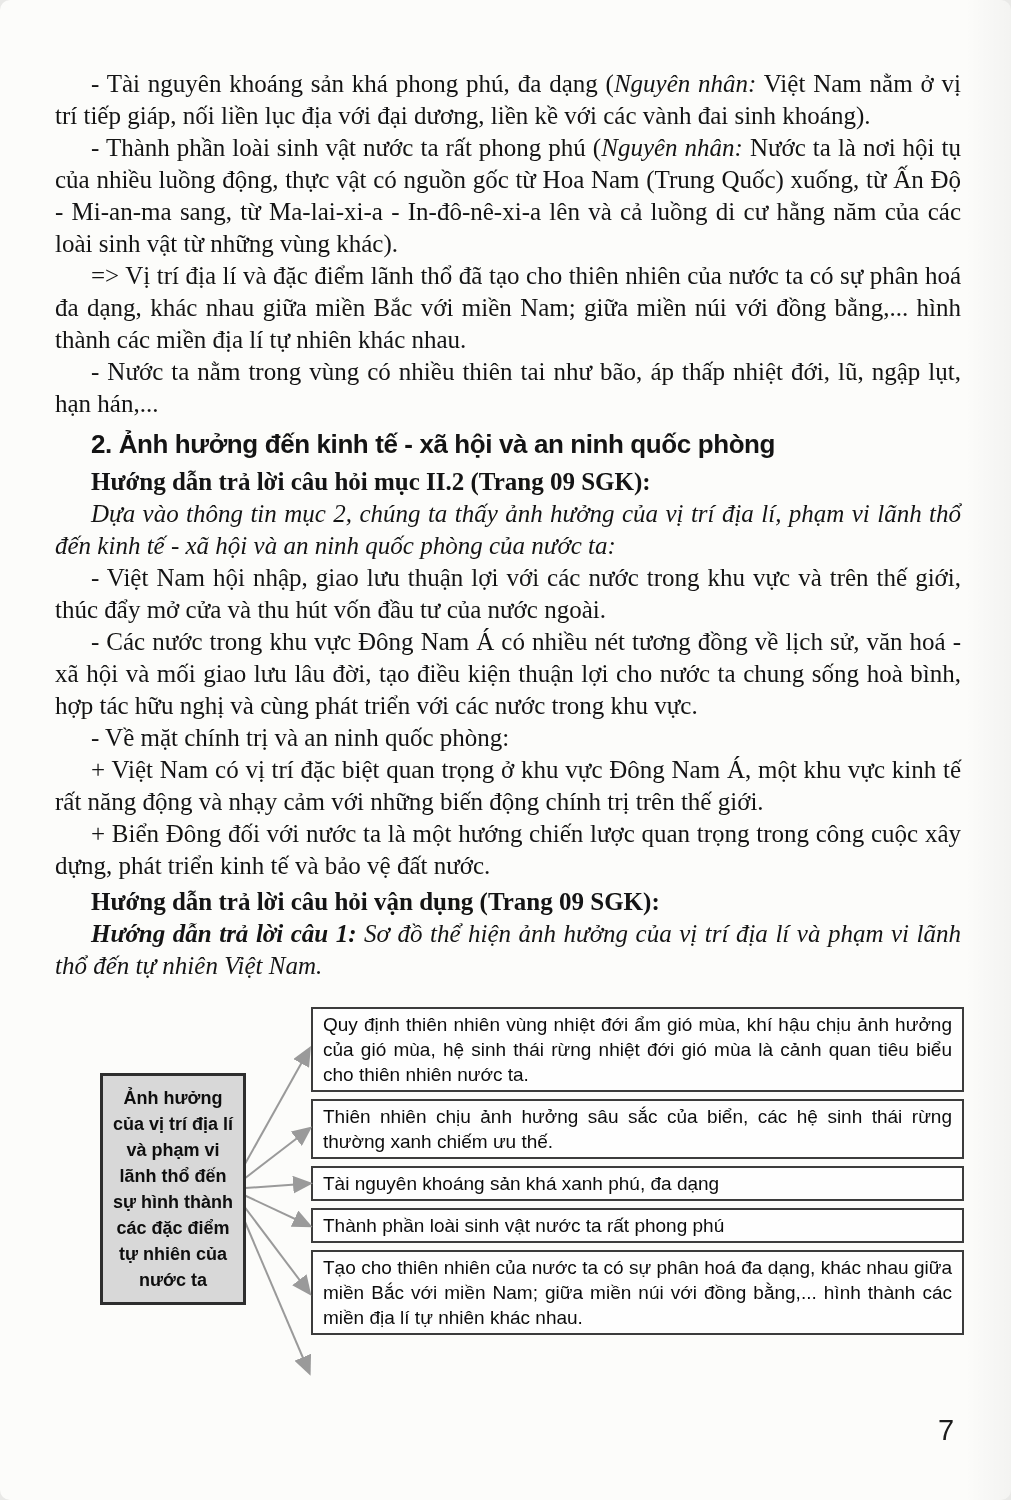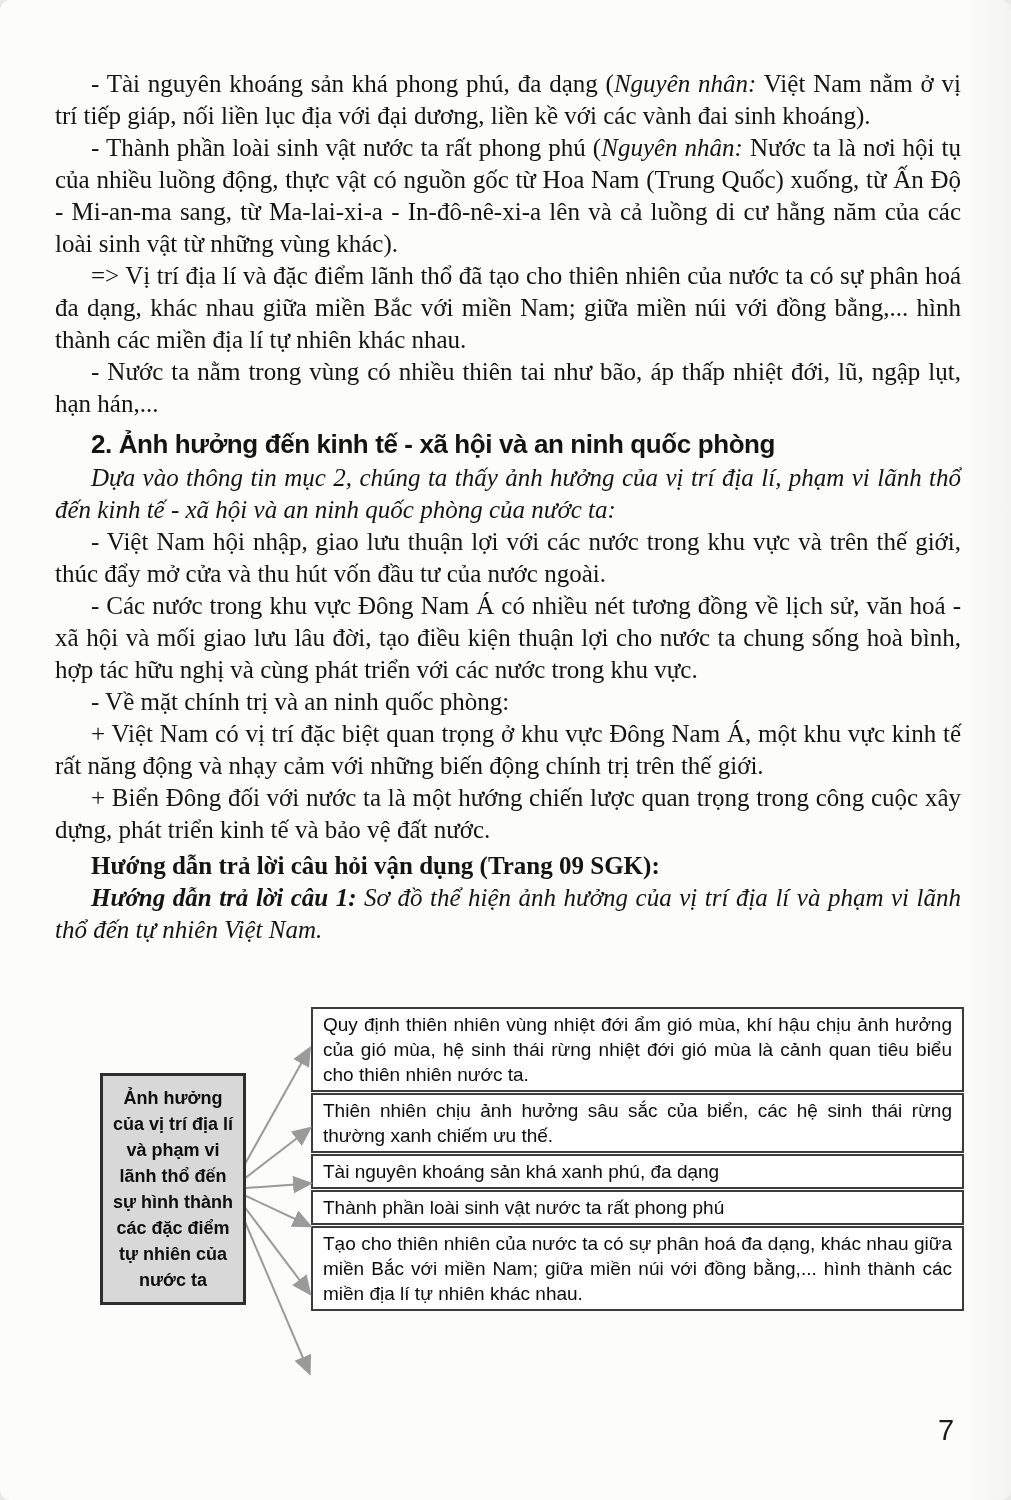--- a/index.html
+++ b/index.html
@@ -37,21 +37,21 @@
   .source-box{
     position:absolute;left:16px;top:70px;width:138px;
     padding:9px 1px;border:3px solid #2e2e2e;background:var(--source-bg,#d8d8d8);
     font-family:"Liberation Sans",sans-serif;font-weight:bold;
     font-size:18px;line-height:26px;text-align:center;color:#0e0e0e;
     z-index:2;
   }
   .source-box div{white-space:nowrap;}
   .flow-col{
     margin-left:227px;width:653px;box-sizing:border-box;
-    display:flex;flex-direction:column;gap:1px;padding-top:4px;
+    display:flex;flex-direction:column;gap:7px;padding-top:4px;
   }
   .flow-box{
     border:2px solid var(--box-border,#3c3c3c);background:#fefefe;
     font-family:"Liberation Sans",sans-serif;font-size:19px;line-height:25px;
     padding:3px 10px;color:#0c0c0c;text-align:justify;
   }
   .page-num{
     position:absolute;left:938px;top:1414px;
     font-family:"Liberation Sans",sans-serif;font-size:29px;color:#1c1c1c;
   }
@@ -60,20 +60,21 @@
 <body>
 
 <div class="page">
 
   <div class="content">
       <p class="blk body"><span>- Tài nguyên khoáng sản khá phong phú, đa dạng (</span><span class="s-i">Nguyên nhân:</span><span> Việt Nam nằm ở vị trí tiếp giáp, nối liền lục địa với đại dương, liền kề với các vành đai sinh khoáng).</span></p>
       <p class="blk body"><span>- Thành phần loài sinh vật nước ta rất phong phú (</span><span class="s-i">Nguyên nhân:</span><span> Nước ta là nơi hội tụ của nhiều luồng động, thực vật có nguồn gốc từ Hoa Nam (Trung Quốc) xuống, từ Ấn Độ - Mi-an-ma sang, từ Ma-lai-xi-a - In-đô-nê-xi-a lên và cả luồng di cư hằng năm của các loài sinh vật từ những vùng khác).</span></p>
       <p class="blk body"><span>=&gt; Vị trí địa lí và đặc điểm lãnh thổ đã tạo cho thiên nhiên của nước ta có sự phân hoá đa dạng, khác nhau giữa miền Bắc với miền Nam; giữa miền núi với đồng bằng,... hình thành các miền địa lí tự nhiên khác nhau.</span></p>
       <p class="blk body"><span>- Nước ta nằm trong vùng có nhiều thiên tai như bão, áp thấp nhiệt đới, lũ, ngập lụt, hạn hán,...</span></p>
       <p class="blk h-sans"><span>2. Ảnh hưởng đến kinh tế - xã hội và an ninh quốc phòng</span></p>
+      <p class="blk h-serif"><span>Hướng dẫn trả lời câu hỏi mục II.2 (Trang 09 SGK):</span></p>
       <p class="blk body body-italic"><span>Dựa vào thông tin mục 2, chúng ta thấy ảnh hưởng của vị trí địa lí, phạm vi lãnh thổ đến kinh tế - xã hội và an ninh quốc phòng của nước ta:</span></p>
       <p class="blk body"><span>- Việt Nam hội nhập, giao lưu thuận lợi với các nước trong khu vực và trên thế giới, thúc đẩy mở cửa và thu hút vốn đầu tư của nước ngoài.</span></p>
       <p class="blk body"><span>- Các nước trong khu vực Đông Nam Á có nhiều nét tương đồng về lịch sử, văn hoá - xã hội và mối giao lưu lâu đời, tạo điều kiện thuận lợi cho nước ta chung sống hoà bình, hợp tác hữu nghị và cùng phát triển với các nước trong khu vực.</span></p>
       <p class="blk body"><span>- Về mặt chính trị và an ninh quốc phòng:</span></p>
       <p class="blk body"><span>+ Việt Nam có vị trí đặc biệt quan trọng ở khu vực Đông Nam Á, một khu vực kinh tế rất năng động và nhạy cảm với những biến động chính trị trên thế giới.</span></p>
       <p class="blk body"><span>+ Biển Đông đối với nước ta là một hướng chiến lược quan trọng trong công cuộc xây dựng, phát triển kinh tế và bảo vệ đất nước.</span></p>
       <p class="blk h-serif"><span>Hướng dẫn trả lời câu hỏi vận dụng  (Trang 09 SGK):</span></p>
       <p class="blk body body-italic"><span class="s-b">Hướng dẫn trả lời câu 1:</span><span> Sơ đồ thể hiện ảnh hưởng của vị trí địa lí và phạm vi lãnh thổ đến tự nhiên Việt Nam.</span></p>
     </div>
 

